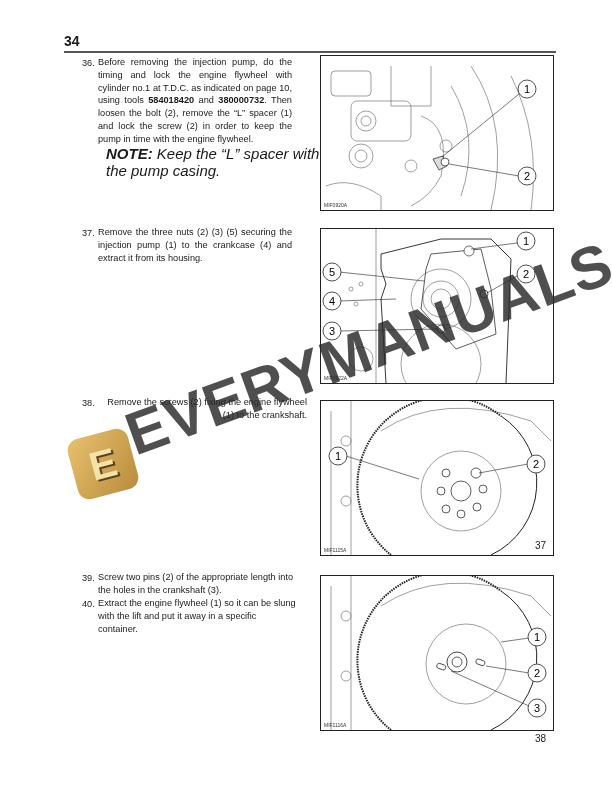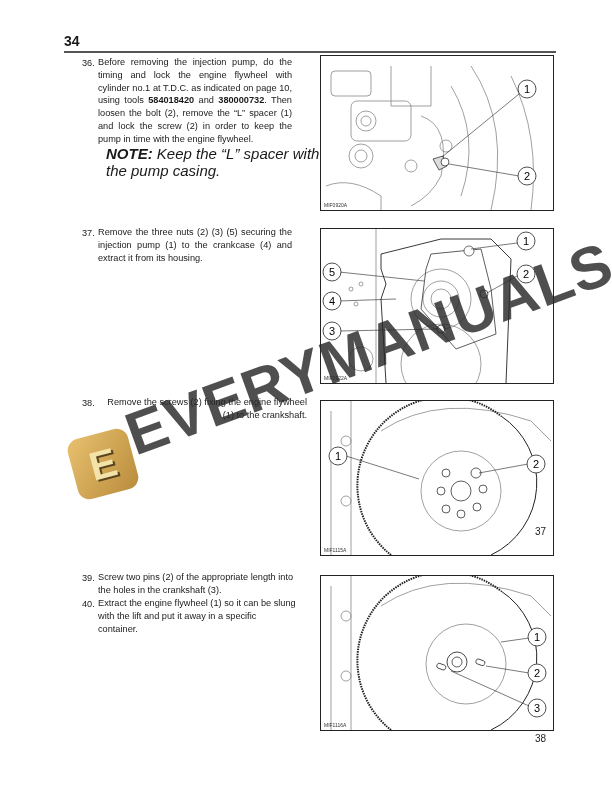--- a/index.html
+++ b/index.html
@@ -157,21 +157,21 @@
     <line x1="158" y1="72" x2="207" y2="63" stroke="#222" stroke-width="0.6"></line>
     <circle cx="17" cy="55" r="9" fill="#fff" stroke="#222" stroke-width="0.8"></circle>
     <circle cx="215" cy="63" r="9" fill="#fff" stroke="#222" stroke-width="0.8"></circle>
     <g font-size="11" text-anchor="middle" font-family="Liberation Sans, sans-serif">
       <text x="17" y="59">1</text>
       <text x="215" y="67">2</text>
     </g>
   </svg>
   <span class="fig-code">MIF1115A</span>
 </div>
-<span class="fig-num" style="left:535px; top:526px;">37</span>
+<span class="fig-num" style="left:535px; top:540px;">37</span>
 
 <div class="fig" style="top:575px; height:154px;">
   <svg width="232" height="154">
     <g fill="none" stroke="#777" stroke-width="0.7">
       <path d="M10 10 L10 154 M30 0 L30 154"></path>
       <circle cx="25" cy="40" r="5"></circle>
         <circle cx="25" cy="100" r="5"></circle>
       <path d="M60 30 Q120 -10 210 20 L230 40"></path>
       <circle cx="145" cy="88" r="40"></circle>
     </g>

